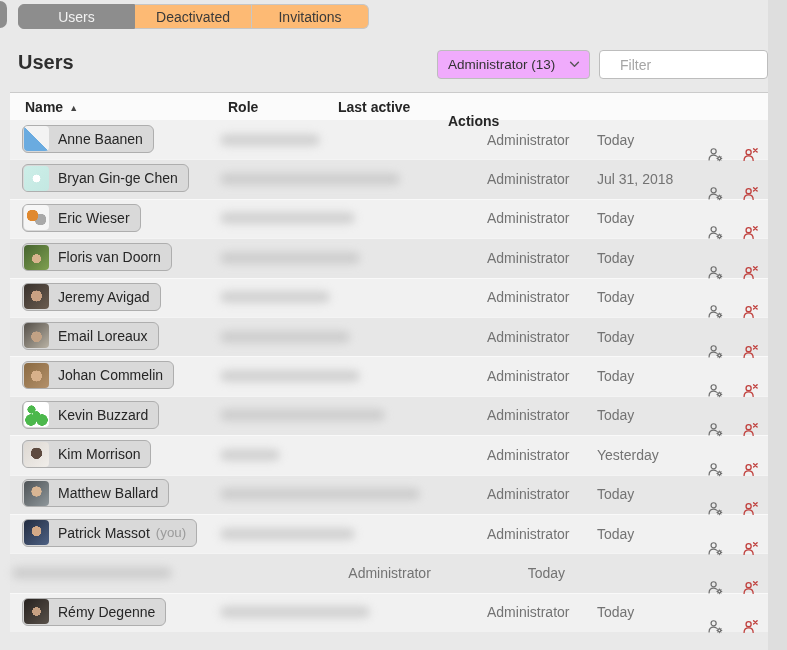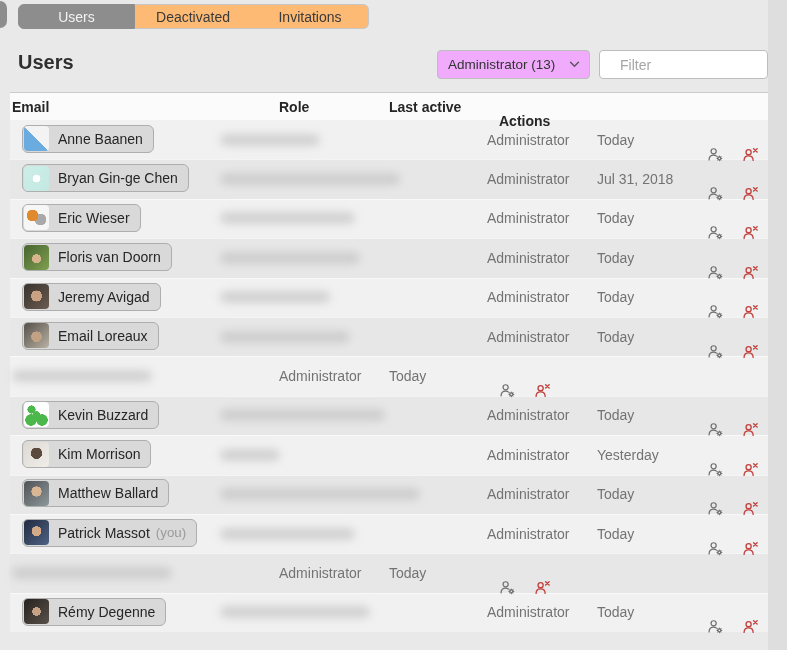--- a/index.html
+++ b/index.html
@@ -40,21 +40,21 @@
   .user-table { position:absolute; left:10px; top:92px; width:758px; }
   .thead { display:flex; height:28px; align-items:center; background:#fbfbfb;
       border-top:1px solid #cbcbcb; font-weight:bold; font-size:14px; color:#262626; }
   .col-name   { width:208px; padding-left:15px; }
   .col-email  { width:259px; padding-left:2px; }
   .col-role   { width:110px; padding-left:10px; }
   .col-active { width:109px; padding-left:10px; }
   .col-actions{ width:72px;  padding-left:11px;margin-top:29px; }
   .sort-arrow { font-size:9px; color:#444; margin-left:6px; vertical-align:1px; }
 
-  .row { display:flex; align-items:center; height:39.4px; font-size:14px; }
+  .row { display:flex; align-items:center; height:39.4px; font-size:14px;justify-content:space-between; }
   .row:nth-child(odd)  { background:#f1f1f1; }
   .row:nth-child(even) { background:#e7e7e7; }
   .row + .row { box-shadow: inset 0 1px 0 rgba(255,255,255,0.55); }
   .row .col-name { padding-left:12px; }
 
   .chip { display:inline-flex; align-items:center; height:28px; max-width:100%;
       background:#d9d9d9; border:1px solid #aeaeae; border-radius:6px;
       cursor:pointer; padding:0; font-family:"Liberation Sans", sans-serif; }
   .avatar { width:25px; height:25px; border-radius:4px; margin:1px; flex:none;
       background:#ccc; background-size:cover; }
@@ -90,21 +90,23 @@
     <svg class="chevron" viewBox="0 0 12 8">
         <path d="M1.5 1.5 L6 6 L10.5 1.5" fill="none" stroke="#555" stroke-width="1.6" stroke-linecap="round" stroke-linejoin="round"></path>
       </svg>
   </span>
 </div>
 
 <input class="filter-input" type="text" placeholder="Filter" style="">
 
 <div class="user-table">
   <div class="thead">
-    <div class="col-email">Email</div>
+    <div class="col-name">
+      <span>Name</span><span class="sort-arrow">▲</span>
+    </div>
     <div class="col-role">Role</div>
     <div class="col-active">Last active</div>
     <div class="col-actions">Actions</div>
   </div>
   <div id="rows-container">
   <div class="row">
     <div class="col-name">
       <button class="chip">
         <span class="avatar" style="background: linear-gradient(45deg, rgb(106, 171, 224) 50%, rgb(243, 243, 243) 50%);"></span>
         <span class="uname">Anne Baanen</span>
@@ -301,20 +303,27 @@
             <circle cx="7" cy="6.6" r="2.7" fill="none" stroke="#c0413e" stroke-width="1.4"></circle>
             <path d="M2.2 15.3 C2.2 12 4.4 10.4 7 10.4 C9.6 10.4 11.8 12 11.8 15.3" fill="none" stroke="#c0413e" stroke-width="1.4" stroke-linecap="round"></path>
             <path d="M12.3 3 L16 6.3 M16 3 L12.3 6.3" stroke="#c0413e" stroke-width="1.5" stroke-linecap="round"></path>
           </svg>
         </span>
       </div>
     </div>
   </div>
 
   <div class="row">
+    <div class="col-name">
+      <button class="chip">
+        <span class="avatar" style="background: radial-gradient(circle at 50% 52%, rgb(215, 176, 138) 30%, rgba(0, 0, 0, 0) 31%), linear-gradient(135deg, rgb(138, 106, 66), rgb(179, 144, 106));"></span>
+        <span class="uname">Johan Commelin</span>
+
+      </button>
+    </div>
     <div class="col-email">
       <span class="email-blur" style="width: 140px;"></span>
     </div>
     <div class="col-role cell-role">Administrator</div>
     <div class="col-active cell-active">Today</div>
     <div class="col-actions">
       <div class="actions-wrap">
         <span class="action-btn">
           <svg width="17" height="17" viewBox="0 0 18 18">
             <circle cx="7" cy="5.6" r="2.7" fill="none" stroke="#6f6f6f" stroke-width="1.3"></circle>

